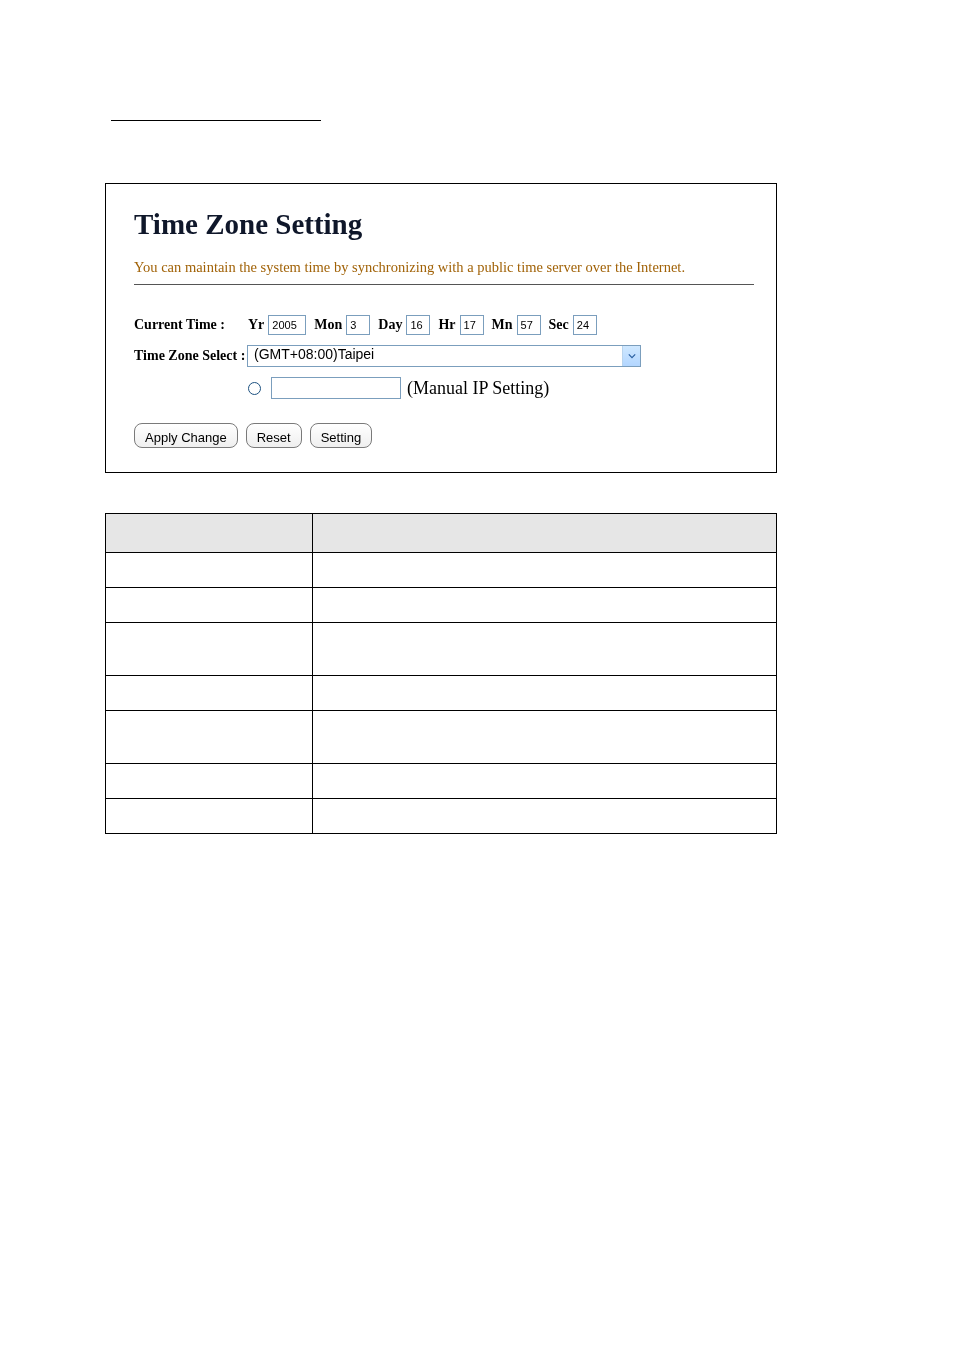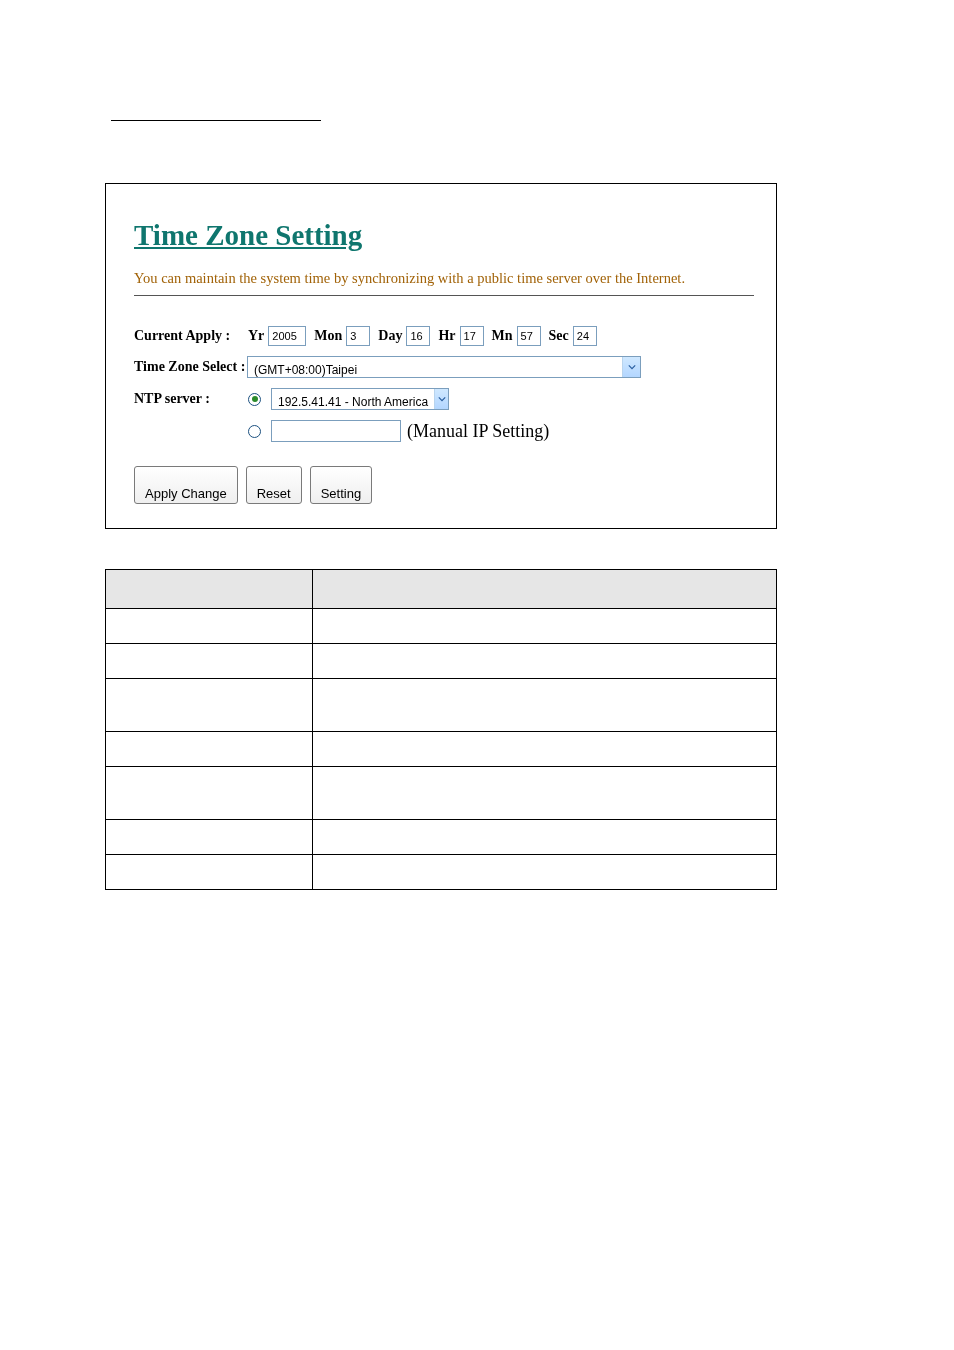--- a/index.html
+++ b/index.html
@@ -25,25 +25,24 @@
   
   .panel {
     width: 672px;
     border: 1.2px solid #000;
     box-sizing: border-box;
     padding: 18px 22px 24px 28px;
     margin-left: -6px;
   }
   .panel h1 {
     font-family: "Times New Roman", Times, serif;
-    color: #0f766e;
+    color: #0f172a;
     font-size: 29px;
     font-weight: bold;
-    margin: 17px 0 18px 0;
-    text-decoration: underline;
+    margin: 6px 0 18px 0;
   }
   .panel .desc {
     font-size: 14.5px;
     color: #a16207;
     margin: 0 0 2px 0;
   }
   .panel hr {
     border: none;
     border-top: 1px solid #555;
     margin: 8px 0 30px 0;
@@ -69,26 +68,26 @@
     background: #fff;
     height: 20px;
     box-sizing: border-box;
     padding: 1px 3px;
     margin-right: 8px;
   }
   .tm-yr   { width: 38px; }
   .tm-sm   { width: 24px; }
   .select-box {
     font-family: Arial, sans-serif;
-    font-size: 12px;
+    font-size: 14px;
     border: 1px solid #7b9ebd;
     background: #fff;
     height: 22px;
     display: inline-flex;
-    align-items: flex-end;
+    align-items: flex-start;
     box-sizing: border-box;
     position: relative;
   }
   .select-box .sel-text {
     padding: 0 6px;
     flex: 1;
     white-space: nowrap;
   }
   .select-box .sel-arrow {
     width: 17px;
@@ -148,23 +147,23 @@
   }
   .manual-text { font-size: 18px; }
   .btn-row {
     margin-top: 24px;
     display: flex;
     gap: 8px;
   }
   .btn {
     font-family: Arial, sans-serif;
     font-size: 13px;
-    padding: 19px 10px 2px 10px;
+    padding: 6px 10px 2px 10px;
     border: 1px solid #7a7a7a;
-    border-radius: 3px;
+    border-radius: 8px;
     background: linear-gradient(#ffffff, #efefef);
     cursor: pointer;
   }
   
   .desc-table {
     width: 672px;
     border-collapse: collapse;
     margin-top: 40px;
     margin-left: -6px;
     font-family: "Times New Roman", Times, serif;
@@ -190,21 +189,21 @@
 <div class="page">
 
   <div class="section-underline"></div>
 
   <div class="panel">
     <h1>Time Zone Setting</h1>
     <p class="desc">You can maintain the system time by synchronizing with a public time server over the Internet.</p>
     <hr>
 
     <div class="row">
-      <span class="row-label">Current Apply :</span>
+      <span class="row-label">Current Time :</span>
 
       <span class="tm-label">Yr</span>
       <input class="tm-input tm-yr" value="2005" style="">
 
       <span class="tm-label">Mon</span>
       <input class="tm-input tm-sm" value="3" style="">
 
       <span class="tm-label">Day</span>
       <input class="tm-input tm-sm" value="16" style="">
 
@@ -224,32 +223,20 @@
         <span class="sel-text">(GMT+08:00)Taipei</span>
         <span class="sel-arrow">
           <svg viewBox="0 0 10 10">
               <path d="M1 3 L5 7 L9 3" fill="none" stroke="#2a5fa0" stroke-width="1.5"></path>
             </svg>
         </span>
       </div>
     </div>
 
 
-    <div class="ntp-row">
-      <span class="ntp-label">NTP server :</span>
-      <span class="radio selected"></span>
-      <div class="select-box ntp-select">
-        <span class="sel-text">192.5.41.41 - North America</span>
-        <span class="sel-arrow">
-          <svg viewBox="0 0 10 10">
-              <path d="M1 3 L5 7 L9 3" fill="none" stroke="#2a5fa0" stroke-width="1.5"></path>
-            </svg>
-        </span>
-      </div>
-    </div>
 
     <div class="ntp-row">
       <span class="ntp-label"></span>
       <span class="radio"></span>
       <input class="manual-input" style="">
       <span class="manual-text">(Manual IP Setting)</span>
     </div>
 
     <div class="btn-row">
       <button class="btn">Apply Change</button>

